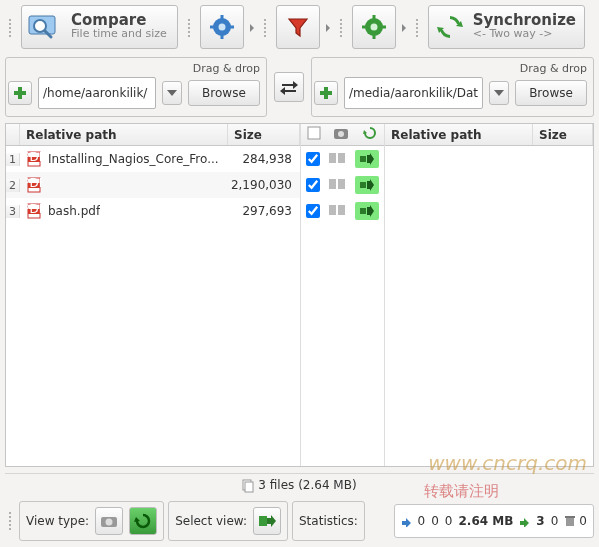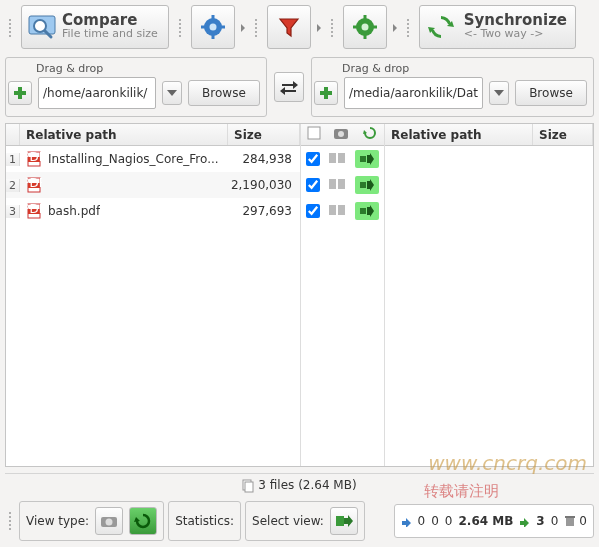--- a/index.html
+++ b/index.html
@@ -4,33 +4,33 @@
 <style>
   * { box-sizing: border-box; margin: 0; padding: 0; font-family: "DejaVu Sans", Arial, sans-serif; font-size: 12px; color: #333; }
   body { width: 599px; height: 547px; background: #f4f3f2; overflow: hidden; position: relative; }
   .btn { background: linear-gradient(#fefefe,#e6e6e6); border:1px solid #bcbcbc; border-radius:3px; display:inline-flex; align-items:center; justify-content:center; cursor:pointer; }
   .panel { background:#f4f3f2; border:1px solid #c5c5c5; border-radius:3px; }
   .grip { width:10px; display:flex; flex-direction:column; justify-content:center; align-items:center; gap:2px;}
   .grip span{ width:2px;height:2px;background:#9a9a9a;border-radius:50%; display:block;}
   
   
   #toolbar{ position:absolute; left:5px; top:5px; right:5px; height:46px; display:flex; align-items:stretch; gap:6px;}
-  .compare-btn{ height:44px; padding:0 10px 0 4px; display:flex; align-items:center; gap:2px;}
+  .compare-btn{ height:44px; padding:0 10px 0 4px; display:flex; align-items:center; gap:11px;}
   .big-icon{ width:34px; height:34px; display:flex; align-items:center; justify-content:center;}
   .compare-text{ display:flex; flex-direction:column; line-height:14px;}
   .compare-text .t1{ font-weight:bold; font-size:15px; color:#444;}
   .compare-text .t2{ font-size:11px; color:#888;}
   .sq{ width:44px; height:44px;}
   .sep{ width:4px; display:flex; align-items:center; justify-content:center;}
   .sep::before{content:""; width:0; height:0; border-top:4px solid transparent; border-bottom:4px solid transparent; border-left:4px solid #888;}
   .sync-btn{ height:44px; padding:0 8px 0 4px; display:flex; align-items:center; gap:6px;}
   
   
   #pathrow{ position:absolute; left:5px; right:5px; top:57px; height:60px; display:flex; align-items:stretch; gap:4px;}
-  .pathpanel{ flex:1; display:flex; flex-direction:column; padding:4px 6px 6px 2px; gap:2px;}
+  .pathpanel{ flex:1; display:flex; flex-direction:column; padding:4px 6px 6px 2px; gap:2px;text-align:right;}
   .pp-label{ font-size:11px; color:#555; padding-left:28px;}
   .pp-row{ display:flex; align-items:center; gap:6px;}
   .plus{ width:24px;height:24px;}
   .pathbox{ flex:1; height:26px; background:#fff; border:1px solid #b5b5b5; border-radius:2px; display:flex; align-items:center; padding:15px 4px; overflow:hidden; white-space:nowrap;}
   .dd{ width:20px;height:24px;}
   .browse{ width:72px;height:26px; font-size:12px;}
   .swap{ width:36px; display:flex; align-items:center; justify-content:center;}
   .swap .btn{ width:30px; height:30px;}
   
   
@@ -364,31 +364,31 @@
         </svg>
       </div>
     <div class="btn smallbtn" style="background:linear-gradient(#6ad06a,#3a9a3a);">
         <svg width="18" height="16" viewBox="0 0 18 16">
           <path d="M9 2 A6 6 0 1 1 3 8" fill="none" stroke="#0a5a0a" stroke-width="2.5"></path>
           <path d="M2 4 L6 8 L0 9 Z" fill="#0a5a0a"></path>
         </svg>
       </div>
   </div>
   <div class="panel bb-group">
-    <span class="bb-label">Statistics:</span>
-  </div>
-  <div class="panel bb-group">
     <span class="bb-label">Select view:</span>
     <div class="btn smallbtn">
         <svg width="20" height="18" viewBox="0 0 20 18">
           <rect x="2" y="4" width="8" height="10" fill="#3a9a3a"></rect>
           <path d="M10 6 L10 12 L14 12 L14 15 L19 9 L14 3 L14 6 Z" fill="#2a7a2a"></path>
         </svg>
       </div>
   </div>
+  <div class="panel bb-group">
+    <span class="bb-label">Statistics:</span>
+  </div>
   <div class="stats-box">
     <div class="stat">
         <svg width="14" height="12">
           <path d="M1 6 L5 6 L5 3 L10 8 L5 13 L5 10 L1 10 Z" fill="#3a7ec8"></path>
         </svg>
         <span>0</span>
       </div>
     <div class="stat">
         <span>0</span>
       </div>

